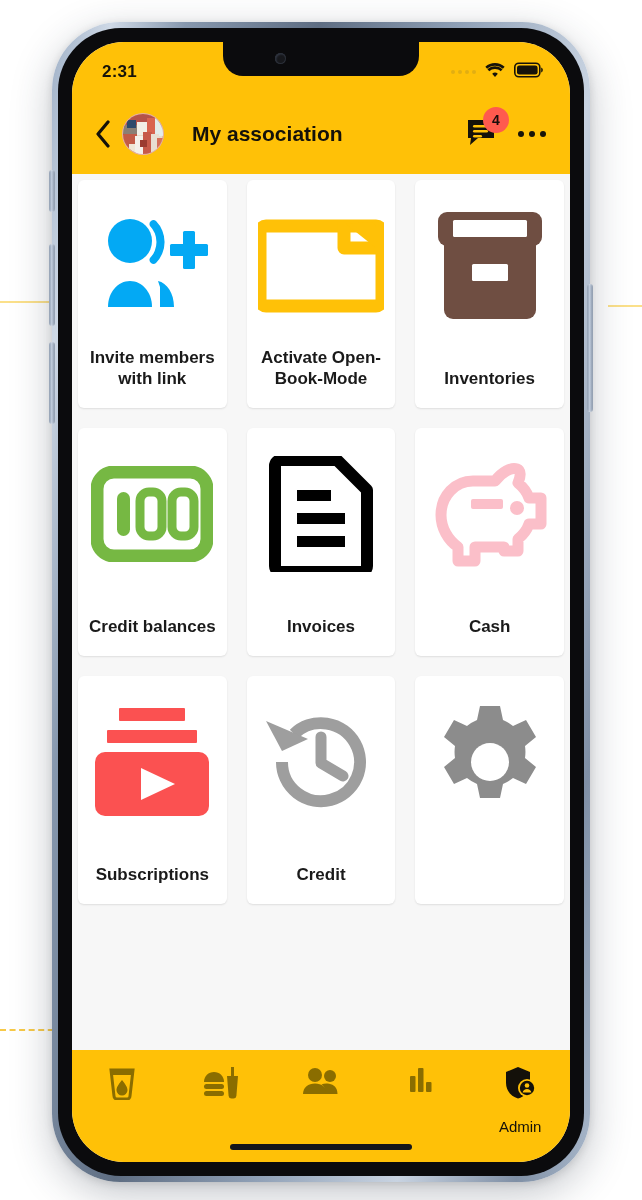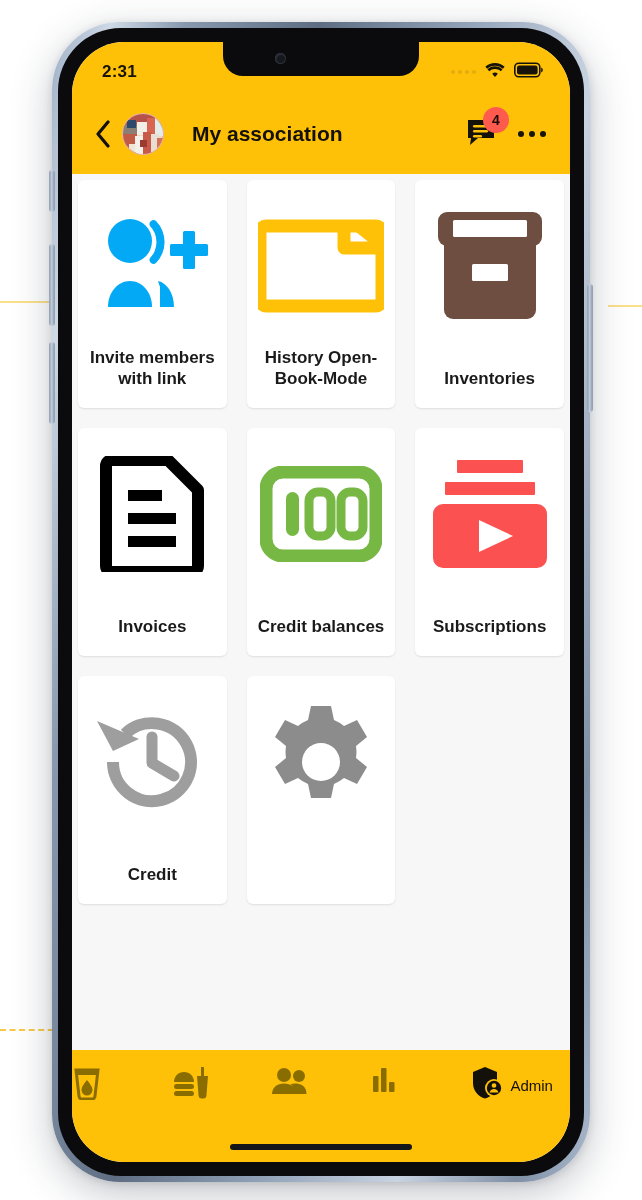--- a/index.html
+++ b/index.html
@@ -123,22 +123,22 @@
     text-align: center; line-height: 1.28; margin-top: auto; padding-bottom: 4px;
   }
 
   
   .bottomnav {
     position: absolute; left: 0; bottom: 0; width: 100%; height: 112px;
     background: #FFC107; z-index: 20;
     display: flex; align-items: flex-start; padding-top: 16px;
   }
   .navitem {
-    flex: 1 1 0; display: flex; flex-direction: row;
-    align-items: center; justify-content: flex-start; gap: 6px; cursor: pointer;
+    flex: 1 1 0; display: flex; flex-direction: column;
+    align-items: center; justify-content: flex-start; gap: 14px; cursor: pointer;
   }
   .navlabel { font-size: 15px; color: #14110a; font-weight: 400; }
   .homebar {
     position: absolute; left: 50%; transform: translateX(-50%); bottom: 12px;
     width: 182px; height: 6px; border-radius: 3px; background: #15161a;
   }
 </style>
 </head>
 <body>
 
@@ -252,59 +252,69 @@
             </div>
 
             <div class="tile">
               <span class="tile-icon">
                 <svg width="126" height="104" viewBox="0 0 126 104">
                   <path d="M8 12h110a6 6 0 0 1 6 6v68a6 6 0 0 1-6 6H8a6 6 0 0 1-6-6V18a6 6 0 0 1 6-6z" fill="none" stroke="#FFC107" stroke-width="13" stroke-linejoin="round"></path>
                   <path d="M86 8v26h34" fill="none" stroke="#FFC107" stroke-width="13" stroke-linejoin="round"></path>
                   <path d="M88 10 118 34V14a6 6 0 0 0-6-6z" fill="#FFC107"></path>
                 </svg>
               </span>
-              <span class="tile-label">History Open-Book-Mode</span>
+              <span class="tile-label">Activate Open-Book-Mode</span>
             </div>
 
             <div class="tile">
               <span class="tile-icon">
                 <svg width="112" height="116" viewBox="0 0 112 116">
                   <rect x="4" y="4" width="104" height="34" rx="9" fill="#6F4E42"></rect>
                   <path d="M10 34h92v68a9 9 0 0 1-9 9H19a9 9 0 0 1-9-9z" fill="#6F4E42"></path>
                   <rect x="19" y="12" width="74" height="17" rx="1.5" fill="#ffffff"></rect>
                   <rect x="38" y="56" width="36" height="17" rx="1.5" fill="#ffffff"></rect>
                 </svg>
               </span>
               <span class="tile-label">Inventories</span>
             </div>
 
             <div class="tile">
               <span class="tile-icon">
+                <svg width="122" height="96" viewBox="0 0 122 96">
+                  <rect x="6" y="6" width="110" height="84" rx="17" fill="none" stroke="#76B843" stroke-width="13"></rect>
+                  <rect x="26" y="26" width="13" height="44" rx="6.5" fill="#76B843"></rect>
+                  <rect x="49" y="26" width="22" height="44" rx="9" fill="none" stroke="#76B843" stroke-width="9"></rect>
+                  <rect x="81" y="26" width="22" height="44" rx="9" fill="none" stroke="#76B843" stroke-width="9"></rect>
+                </svg>
+              </span>
+              <span class="tile-label">Credit balances</span>
+            </div>
+
+            <div class="tile">
+              <span class="tile-icon">
                 <svg width="104" height="116" viewBox="0 0 104 116">
                   <path d="M12 4h56l30 30v76a6 6 0 0 1-6 6H12a6 6 0 0 1-6-6V10a6 6 0 0 1 6-6z" fill="none" stroke="#000" stroke-width="12" stroke-linejoin="round"></path>
                   <rect x="28" y="34" width="34" height="11" fill="#000"></rect>
                   <rect x="28" y="57" width="48" height="11" fill="#000"></rect>
                   <rect x="28" y="80" width="48" height="11" fill="#000"></rect>
                 </svg>
               </span>
               <span class="tile-label">Invoices</span>
             </div>
 
             <div class="tile">
               <span class="tile-icon">
-                <svg width="122" height="96" viewBox="0 0 122 96">
-                  <rect x="6" y="6" width="110" height="84" rx="17" fill="none" stroke="#76B843" stroke-width="13"></rect>
-                  <rect x="26" y="26" width="13" height="44" rx="6.5" fill="#76B843"></rect>
-                  <rect x="49" y="26" width="22" height="44" rx="9" fill="none" stroke="#76B843" stroke-width="9"></rect>
-                  <rect x="81" y="26" width="22" height="44" rx="9" fill="none" stroke="#76B843" stroke-width="9"></rect>
-                </svg>
-              </span>
-              <span class="tile-label">Credit balances</span>
-            </div>
-
+                <svg width="126" height="106" viewBox="0 0 126 106">
+                  <path d="M46 20h22c7-9 16-14 22-12 4 1.5 4 7 1 14 5 4 9 9 11 15h12v26h-12c-2 6-6 11-11 15v12H77V86H48v14H31V86C21 79 14 67 14 54 14 35 28 20 46 20z" fill="none" stroke="#FBBFC9" stroke-width="11" stroke-linejoin="round" stroke-linecap="round"></path>
+                  <rect x="44" y="38" width="32" height="10" rx="2" fill="#FBBFC9"></rect>
+                  <circle cx="90" cy="47" r="7" fill="#FBBFC9"></circle>
+                </svg>
+              </span>
+              <span class="tile-label">Cash</span>
+            </div>
 
             <div class="tile">
               <span class="tile-icon">
                 <svg width="122" height="116" viewBox="0 0 122 116">
                   <rect x="28" y="4" width="66" height="13" rx="1" fill="#FB5151"></rect>
                   <rect x="16" y="26" width="90" height="13" rx="1" fill="#FB5151"></rect>
                   <rect x="4" y="48" width="114" height="64" rx="10" fill="#FB5151"></rect>
                   <path d="M50 64 84 80 50 96z" fill="#ffffff"></path>
                 </svg>
               </span>

